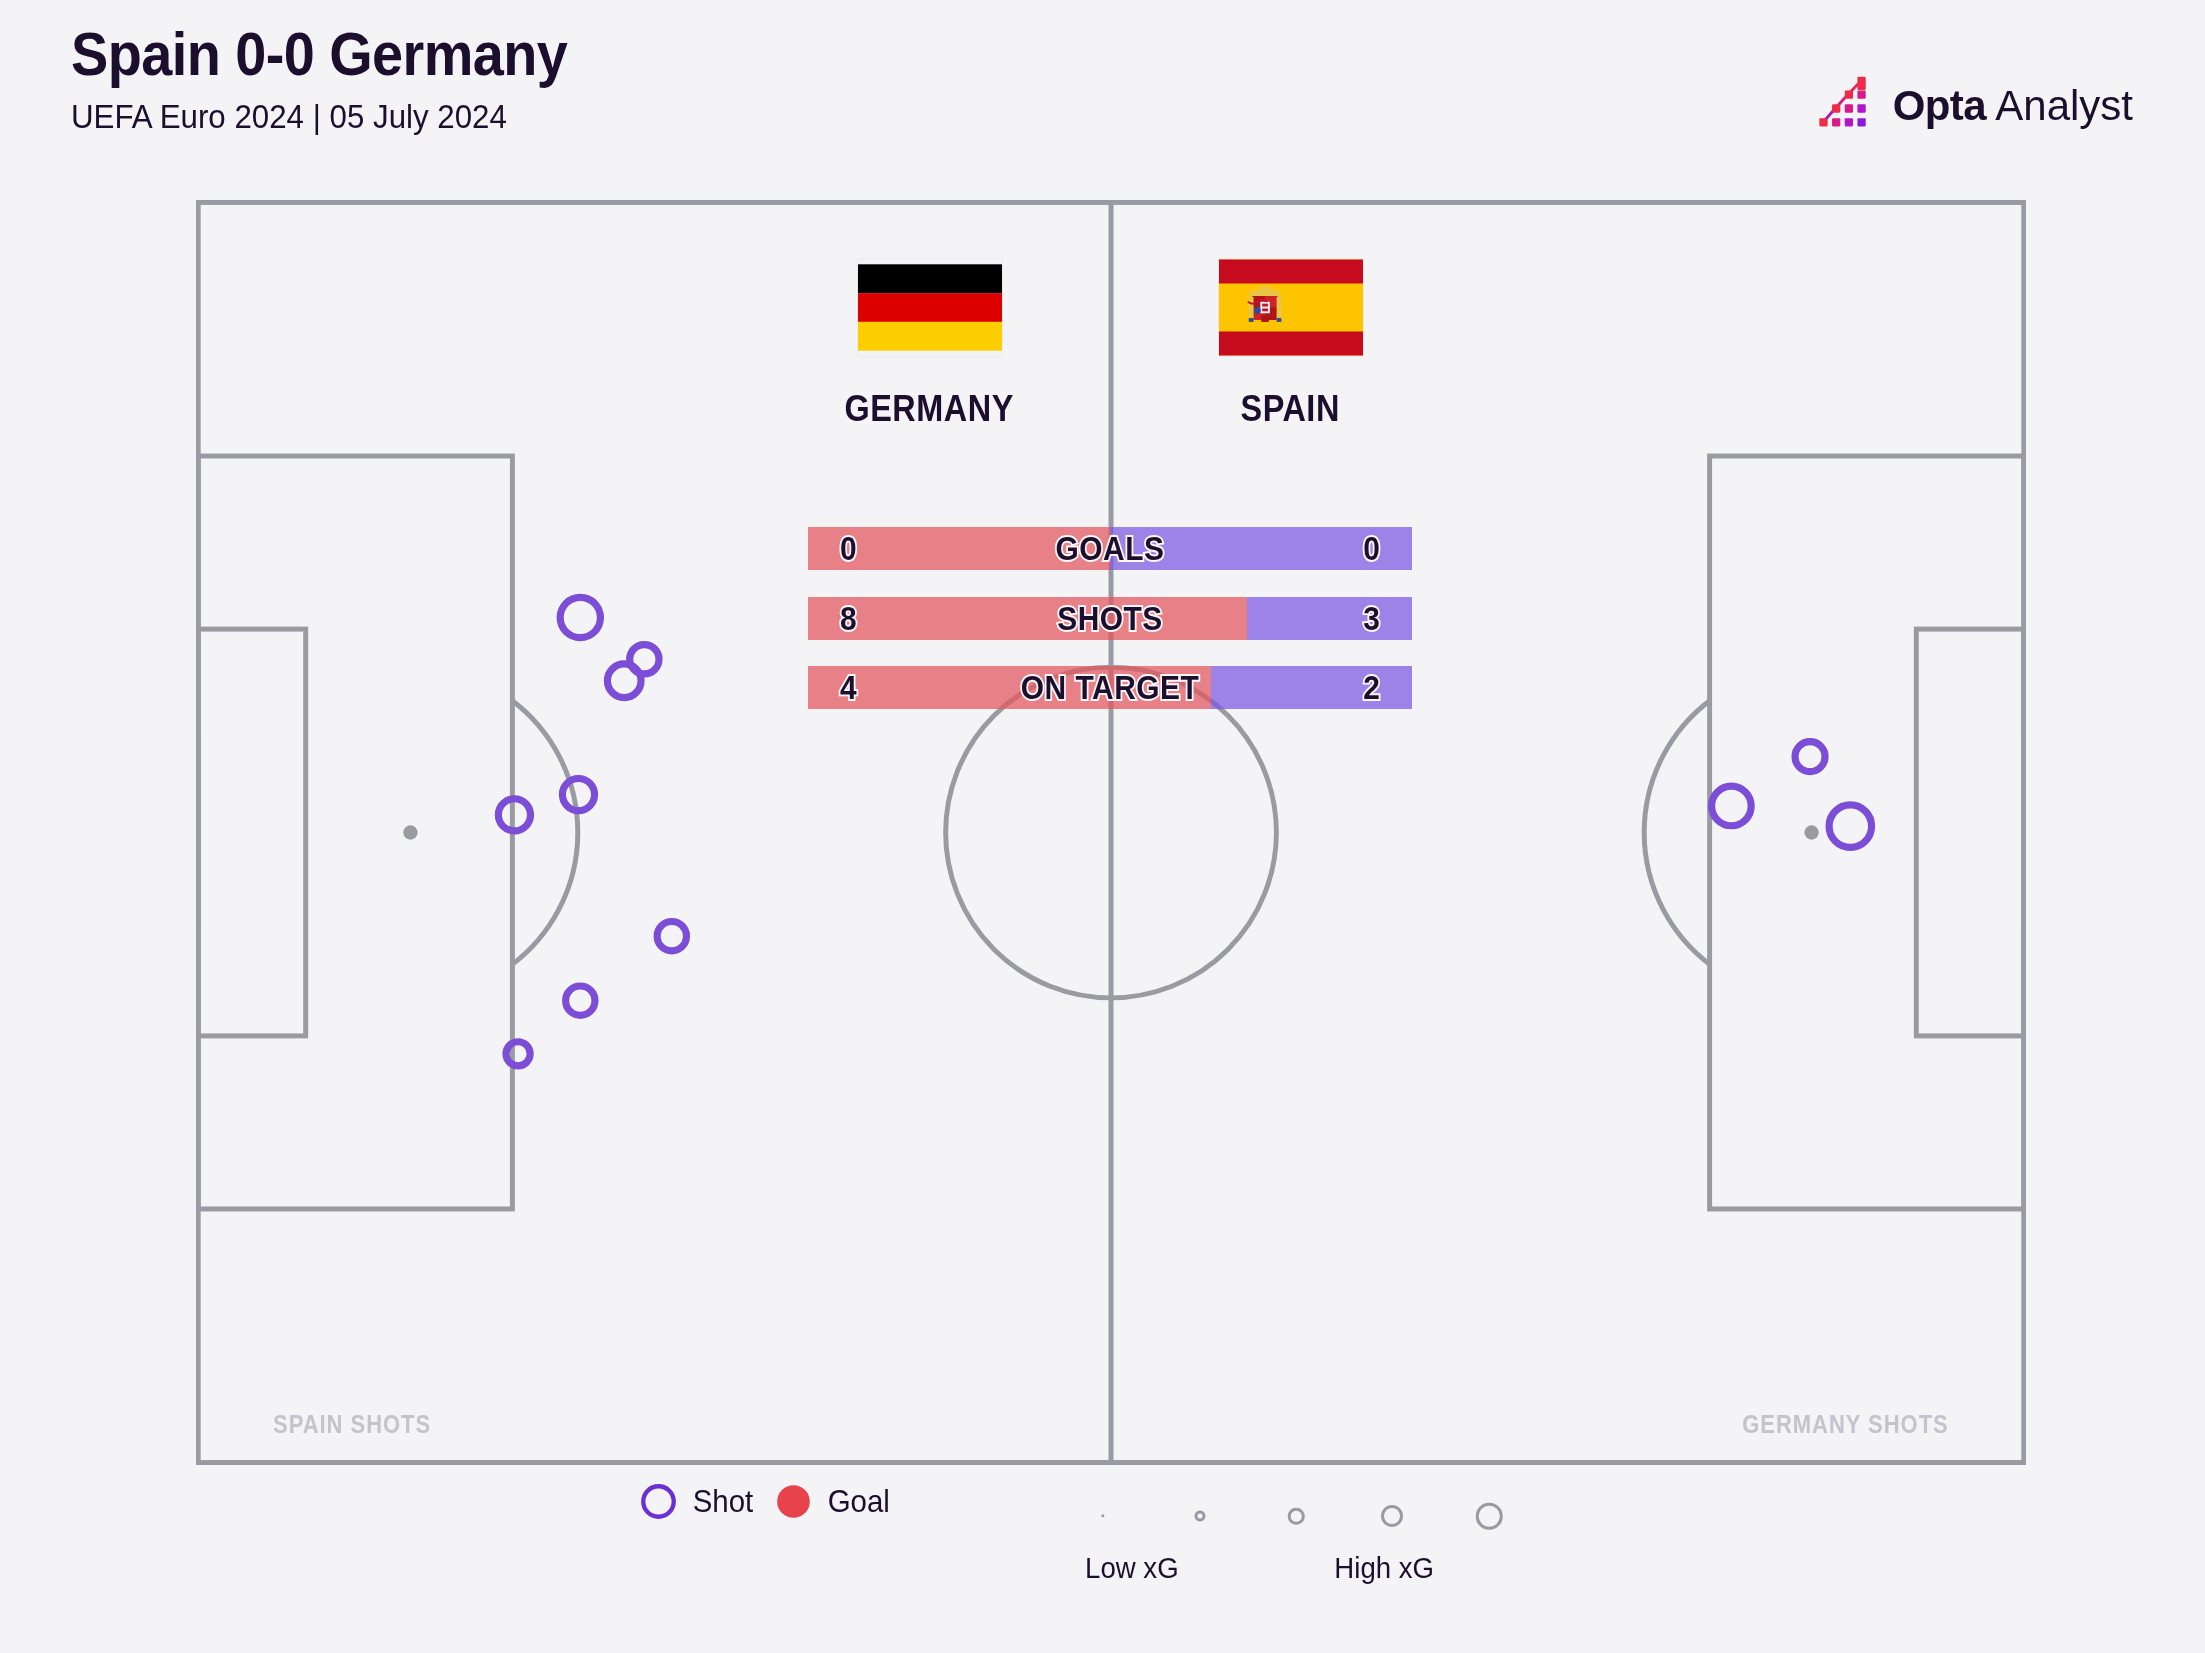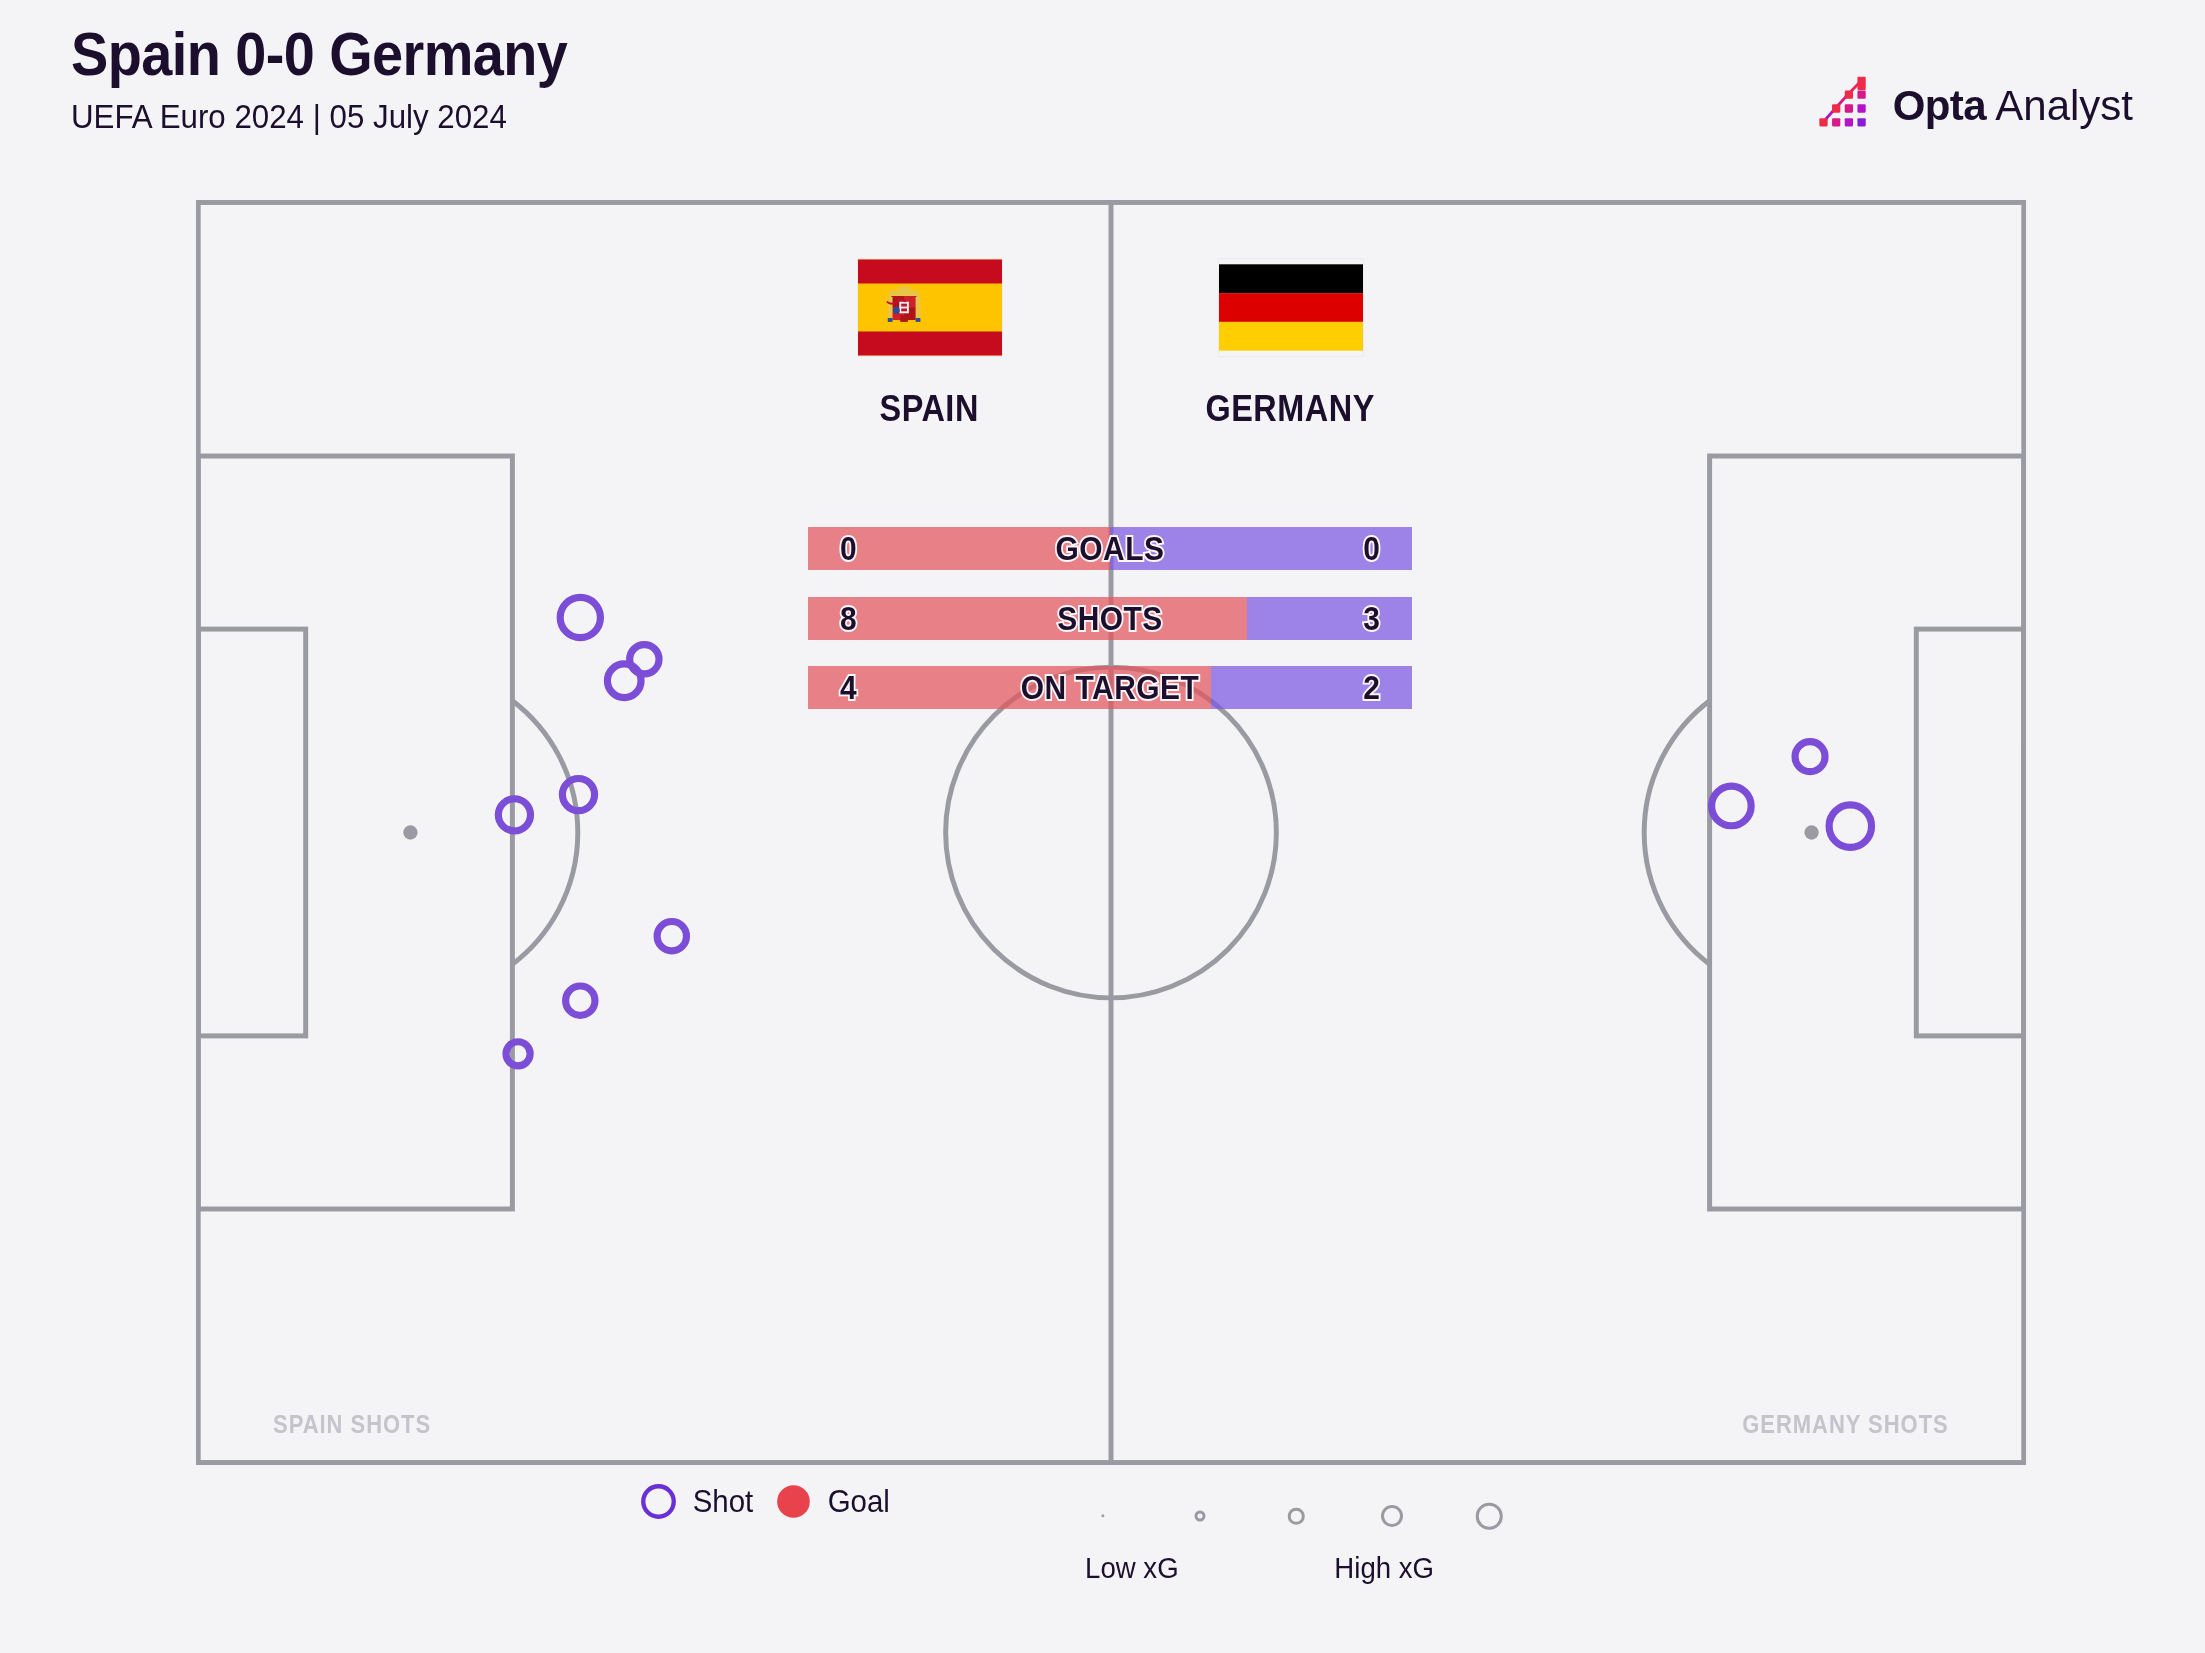--- a/index.html
+++ b/index.html
@@ -159,20 +159,28 @@
         <circle cx="2928.2" cy="1009.4" r="27.2" fill="none" stroke="#7C4DD6" stroke-width="13"></circle>
         <circle cx="2785.5" cy="1098.8" r="35.9" fill="none" stroke="#7C4DD6" stroke-width="13"></circle>
         <circle cx="3001.3" cy="1135.5" r="38.5" fill="none" stroke="#7C4DD6" stroke-width="13"></circle>
       </g>
   </svg>
   <div class="pitch-label" id="label-left">SPAIN SHOTS</div>
   <div class="pitch-label" id="label-right">GERMANY SHOTS</div>
 </div>
 
 <div id="teams">
+  <div class="team">
+    <svg class="flag" viewBox="0 0 150 90">
+      <rect width="150" height="30" fill="#000000"></rect>
+      <rect y="30" width="150" height="30" fill="#DD0000"></rect>
+      <rect y="60" width="150" height="30" fill="#FFCE00"></rect>
+    </svg>
+    <div class="team-name">GERMANY</div>
+  </div>
   <div class="team">
     <svg class="flag" viewBox="0 0 150 100">
       <rect width="150" height="100" fill="#FFC400"></rect>
       <rect width="150" height="25" fill="#C60B1E"></rect>
       <rect y="75" width="150" height="25" fill="#C60B1E"></rect>
       <g transform="translate(48,50)">
         <rect x="-13" y="-13" width="26" height="26" fill="#C8102E" opacity="0.9"></rect>
         <rect x="-13" y="-13" width="13" height="13" fill="#AD1519"></rect>
         <rect x="0" y="0" width="13" height="13" fill="#AD1519"></rect>
         <rect x="-5" y="-6" width="10" height="12" fill="#F1F1F1"></rect>
@@ -184,28 +192,20 @@
         <rect x="-6" y="-22" width="12" height="5" fill="#E8C547"></rect>
         <rect x="-17" y="11" width="5" height="4" fill="#2B4C9B"></rect>
         <rect x="12" y="11" width="5" height="4" fill="#2B4C9B"></rect>
         <circle cx="-8" cy="3" r="3.5" fill="#2B4C9B"></circle>
         <path d="M-18 -6 q5 4 10 0 q5 -4 10 0" stroke="#C8102E" stroke-width="2" fill="none"></path>
         <rect x="-4" y="8" width="8" height="7" fill="#AD1519"></rect>
       </g>
     </svg>
     <div class="team-name">SPAIN</div>
   </div>
-  <div class="team">
-    <svg class="flag" viewBox="0 0 150 90">
-      <rect width="150" height="30" fill="#000000"></rect>
-      <rect y="30" width="150" height="30" fill="#DD0000"></rect>
-      <rect y="60" width="150" height="30" fill="#FFCE00"></rect>
-    </svg>
-    <div class="team-name">GERMANY</div>
-  </div>
 </div>
 
 <div id="stats">
     <div class="stat-row">
       <div class="stat-track">
         <div class="seg-home" style="width:50%"></div>
         <div class="seg-away" style="width:50%"></div>
       </div>
       <div class="stat-home-val">0</div>
       <div class="stat-label">GOALS</div>

